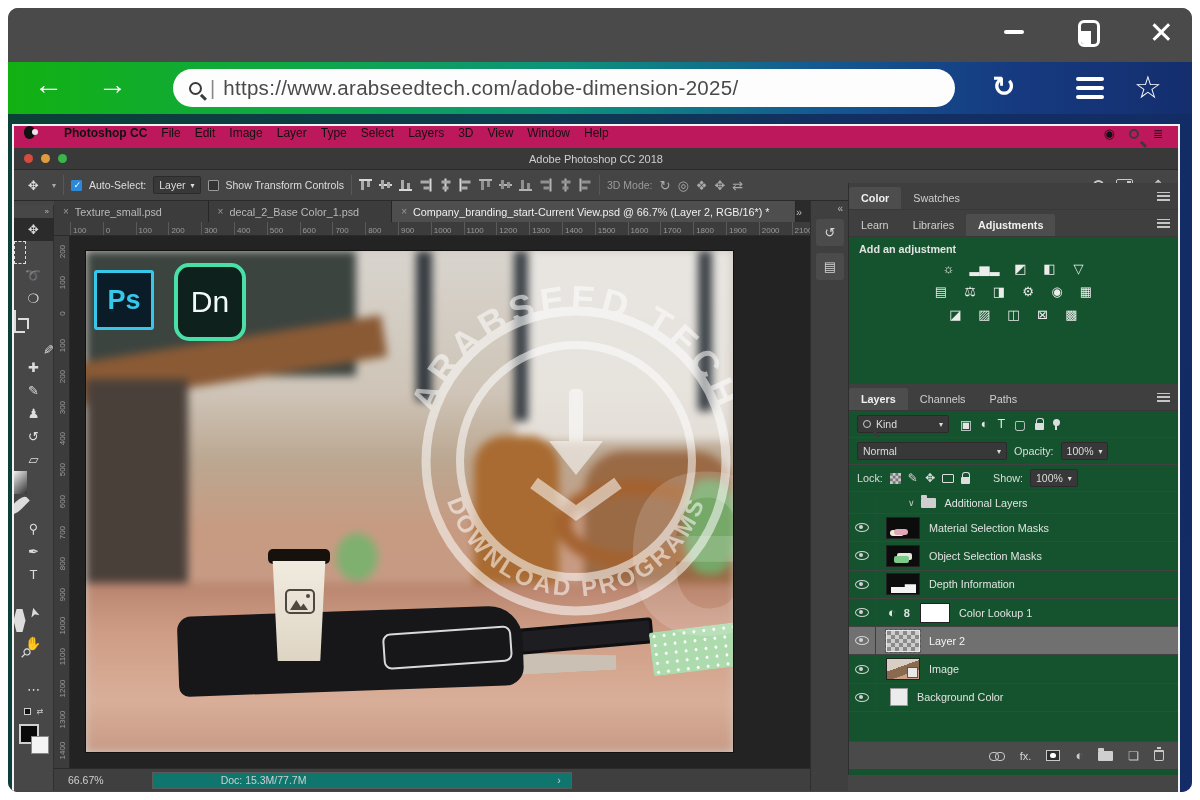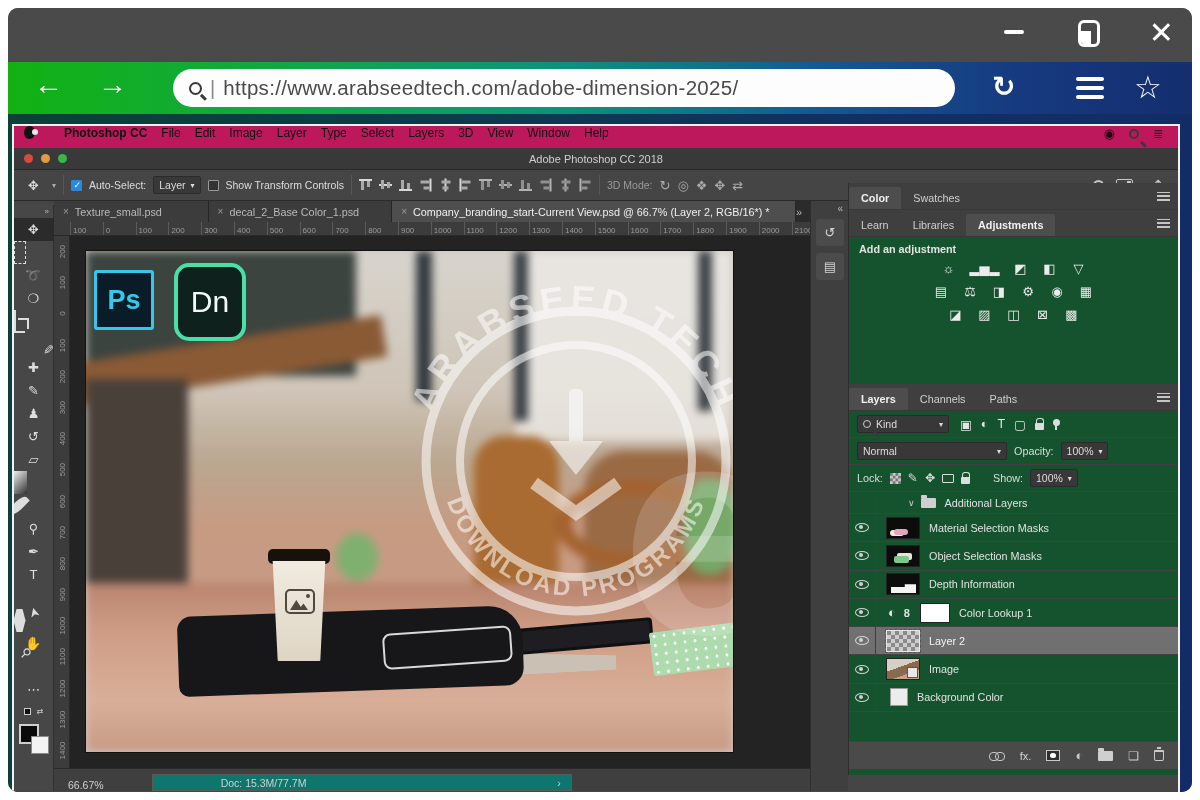--- a/index.html
+++ b/index.html
@@ -196,21 +196,21 @@
 .lfooter{display:flex;align-items:center;justify-content:flex-end;gap:15px;height:27px;padding-right:14px;color:#ccc;background:#4a4a4a}
 .chain{display:inline-block;width:16px;height:8px;position:relative}
 .chain::before,.chain::after{content:'';position:absolute;width:8px;height:7px;border:1.6px solid #c9c9c9;border-radius:4px;top:0}
 .chain::before{left:0}.chain::after{left:6px}
 .fxt{font-size:11px;color:#d5d5d5}
 .mico{display:inline-block;width:14px;height:11px;background:#2f2f2f;border:1.4px solid #c9c9c9;position:relative}
 .mico::after{content:'';position:absolute;left:3px;top:1.5px;width:5.5px;height:5.5px;background:#fff;border-radius:50%}
 .trash{display:inline-block;width:10px;height:11px;border:1.5px solid #c9c9c9;border-top:2.5px solid #c9c9c9;border-radius:1px 1px 2px 2px;position:relative}
 .trash::before{content:'';position:absolute;top:-5px;left:1.5px;width:4px;height:2px;background:#c9c9c9}
 
-.statusbar{position:absolute;left:40px;top:642px;width:756px;height:23px;background:#3f3f3f;border-top:1px solid #2b2b2b;display:flex;align-items:flex-end;color:#cfcfcf;font-size:10.5px}
+.statusbar{position:absolute;left:40px;top:642px;width:756px;height:23px;background:#3f3f3f;border-top:1px solid #2b2b2b;display:flex;align-items:center;color:#cfcfcf;font-size:10.5px}
 .zoomv{margin-left:14px}
 .docfield{margin-left:48px;width:420px;height:17px;border:1px solid #5a5a5a;display:flex;align-items:center;background:#0f766e}
 .docv{margin-left:68px}
 .dchev2{margin-left:auto;margin-right:10px;color:#cfcfcf}
 </style>
 </head>
 <body>
 
 <div class="frame" data-name="page-frame">
 <div class="browser" data-name="browser-window">

